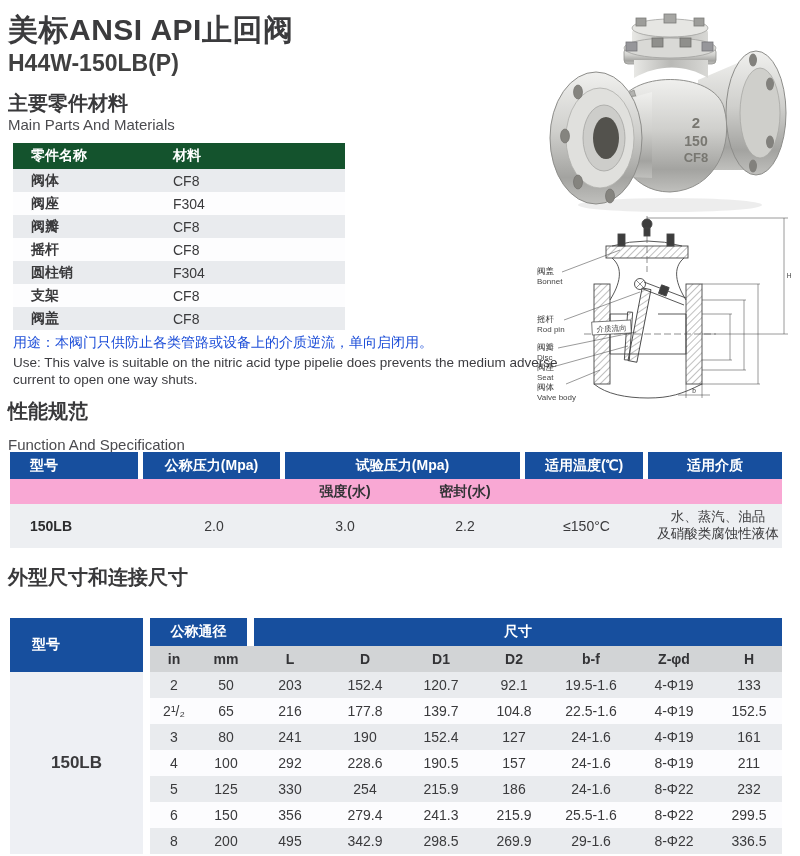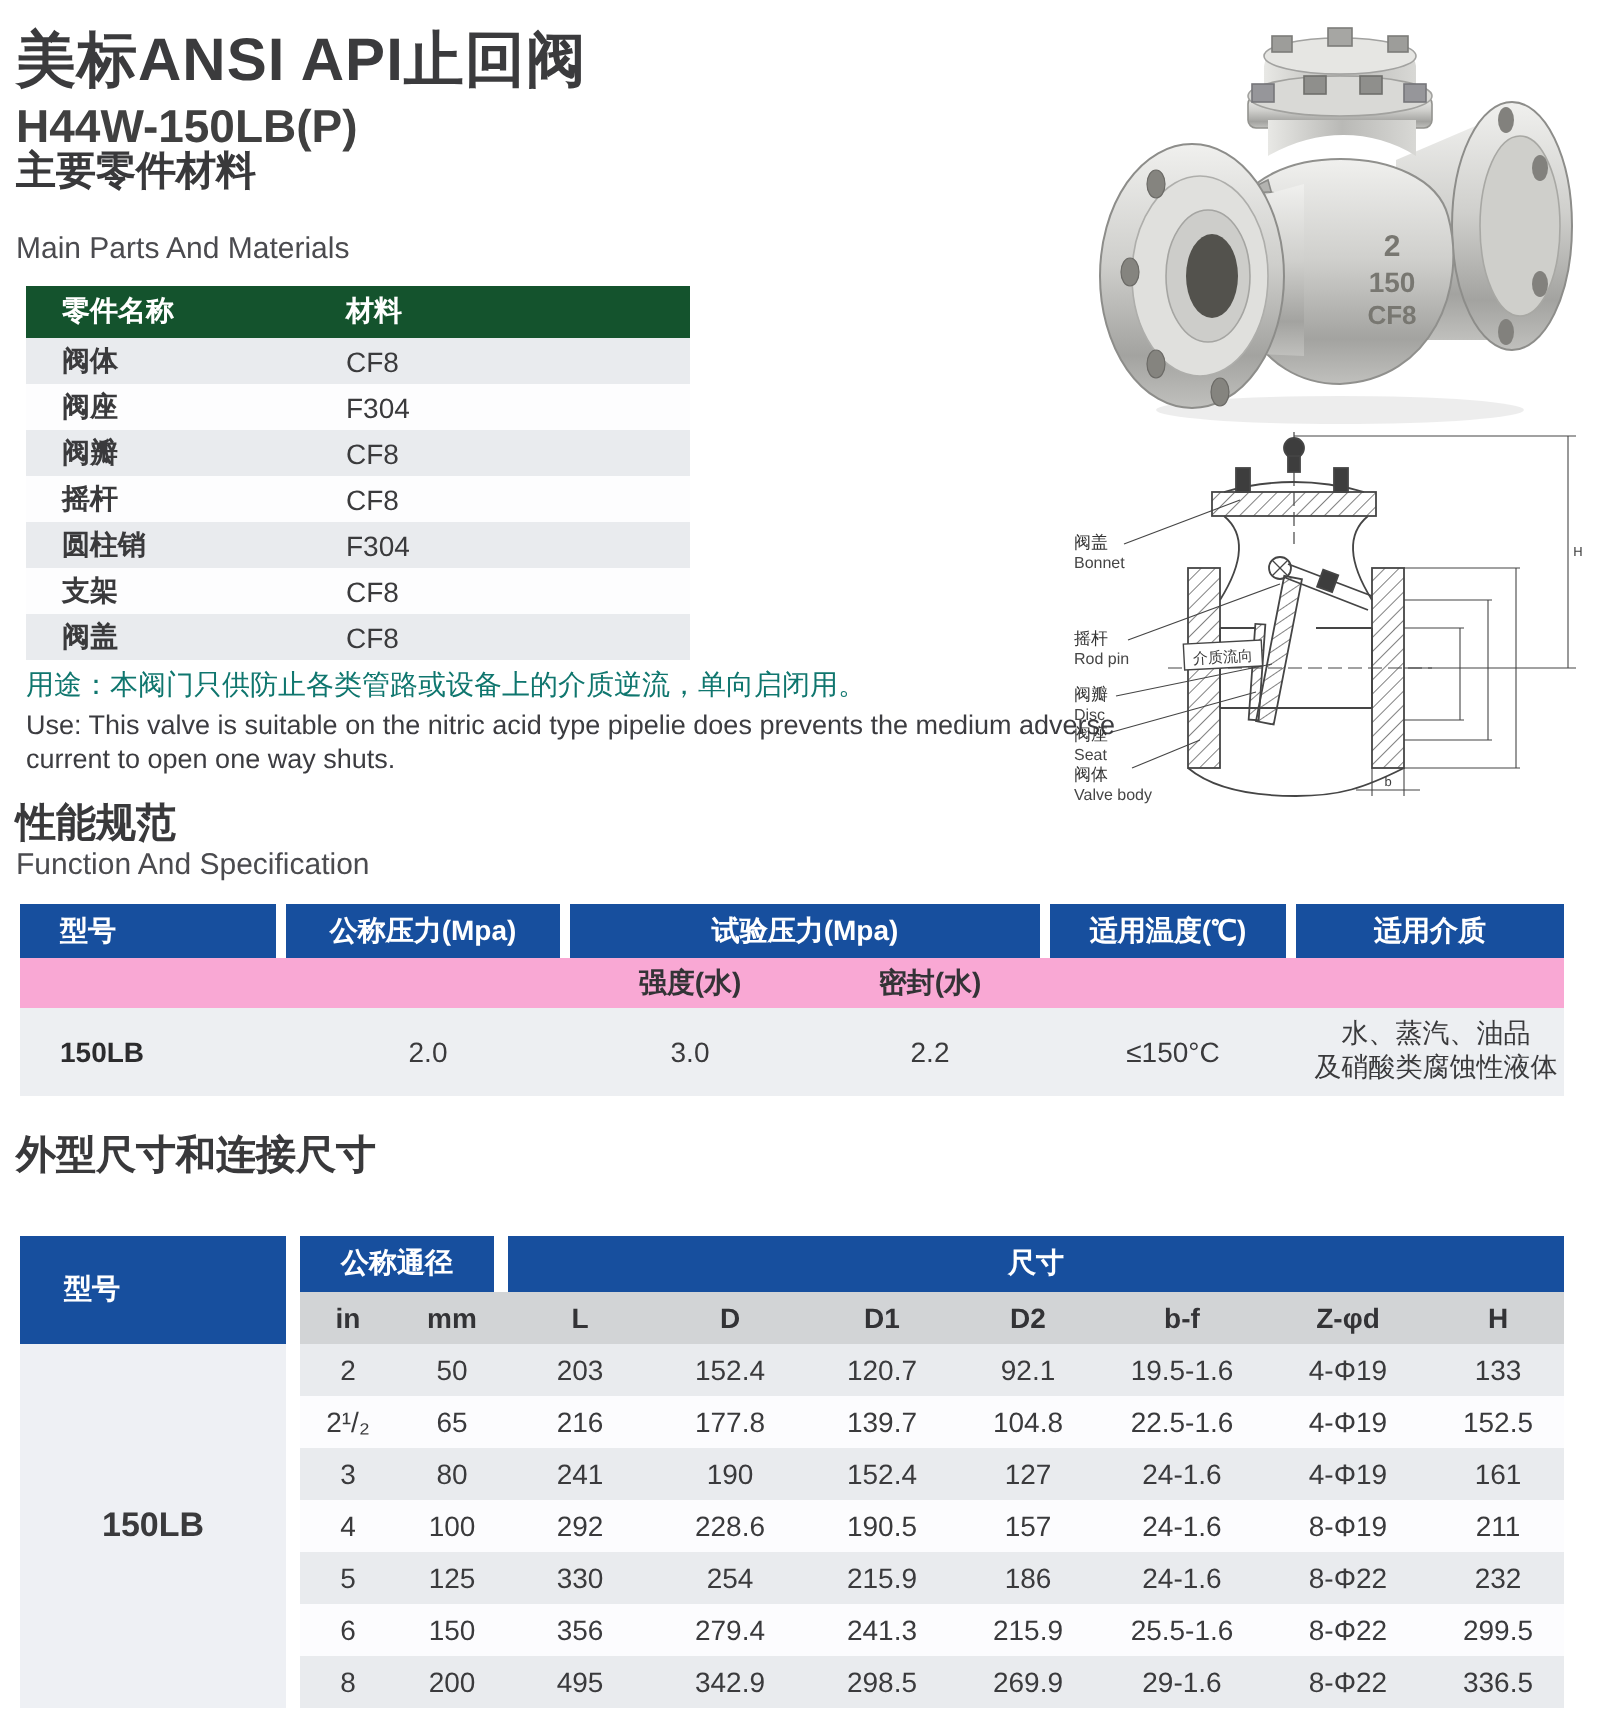--- a/index.html
+++ b/index.html
@@ -17,21 +17,21 @@
 
   
   .materials{position:absolute;left:13px;top:143px;width:332px;}
   .materials th{background:#14532d;color:#fff;font-weight:700;text-align:left;height:26px;}
   .materials th:first-child,.materials td:first-child{padding-left:18px;}
   .materials td{height:23px;text-align:left;color:#3a3a3c;}
   .materials td:first-child{font-weight:700;}
   .materials tbody tr:nth-child(odd) td{background:#e9ebee;}
   .materials tbody tr:nth-child(even) td{background:#fdfdfe;}
 
-  .usage-zh{position:absolute;left:13px;top:334px;font-size:14px;color:#0f766e;}
+  .usage-zh{position:absolute;left:13px;top:334px;font-size:14px;color:#1d4ed8;}
   .usage-en{position:absolute;left:13px;top:355px;width:552px;font-size:13.5px;line-height:1.25;color:#3c3c40;}
 
   
   .spec{position:absolute;left:10px;top:452px;width:772px;}
   .spec th{background:#174f9e;color:#fff;font-weight:700;height:27px;text-align:center;}
   .spec th.gap{border-right:5px solid #fff;}
   .spec th.model{text-align:left;padding-left:20px;}
   .spec .subrow td{background:#f9a8d4;height:25px;text-align:center;font-weight:700;color:#333336;}
   .spec .datarow td{background:#edeff2;height:44px;text-align:center;color:#3a3a3c;}
   .spec .datarow td.model{text-align:left;padding-left:20px;font-weight:700;color:#2c2c2e;}
@@ -52,21 +52,21 @@
   .drawing{position:absolute;left:536px;top:214px;}
 </style>
 </head>
 <body>
 
 <div class="page">
 
   <div class="page-title">美标ANSI API止回阀</div>
   <div class="page-subtitle">H44W-150LB(P)</div>
 
-  <div class="sec-zh" style="left:8px;top:72px;">主要零件材料</div>
+  <div class="sec-zh" style="left:8px;top:90px;">主要零件材料</div>
   <div class="sec-en" style="left:8px;top:116px;">Main Parts And Materials</div>
 
   <table class="materials">
     <colgroup>
         <col style="width:160px">
         <col style="width:172px">
       </colgroup>
     <thead>
       <tr>
         <th>零件名称</th>
@@ -102,21 +102,21 @@
           <td>阀盖</td>
           <td>CF8</td>
         </tr>
     </tbody>
   </table>
 
   <div class="usage-zh">用途：本阀门只供防止各类管路或设备上的介质逆流，单向启闭用。</div>
   <div class="usage-en">Use: This valve is suitable on the nitric acid type pipelie does prevents the medium adverse current to open one way shuts.</div>
 
   <div class="sec-zh" style="left:8px;top:398px;">性能规范</div>
-  <div class="sec-en" style="left:8px;top:424px;text-align:right;">Function And Specification</div>
+  <div class="sec-en" style="left:8px;top:436px;text-align:right;">Function And Specification</div>
 
   <table class="spec">
     <colgroup>
       <col style="width:133px">
         <col style="width:142px">
         <col style="width:120px">
       <col style="width:120px">
         <col style="width:123px">
         <col style="width:134px">
     </colgroup>

